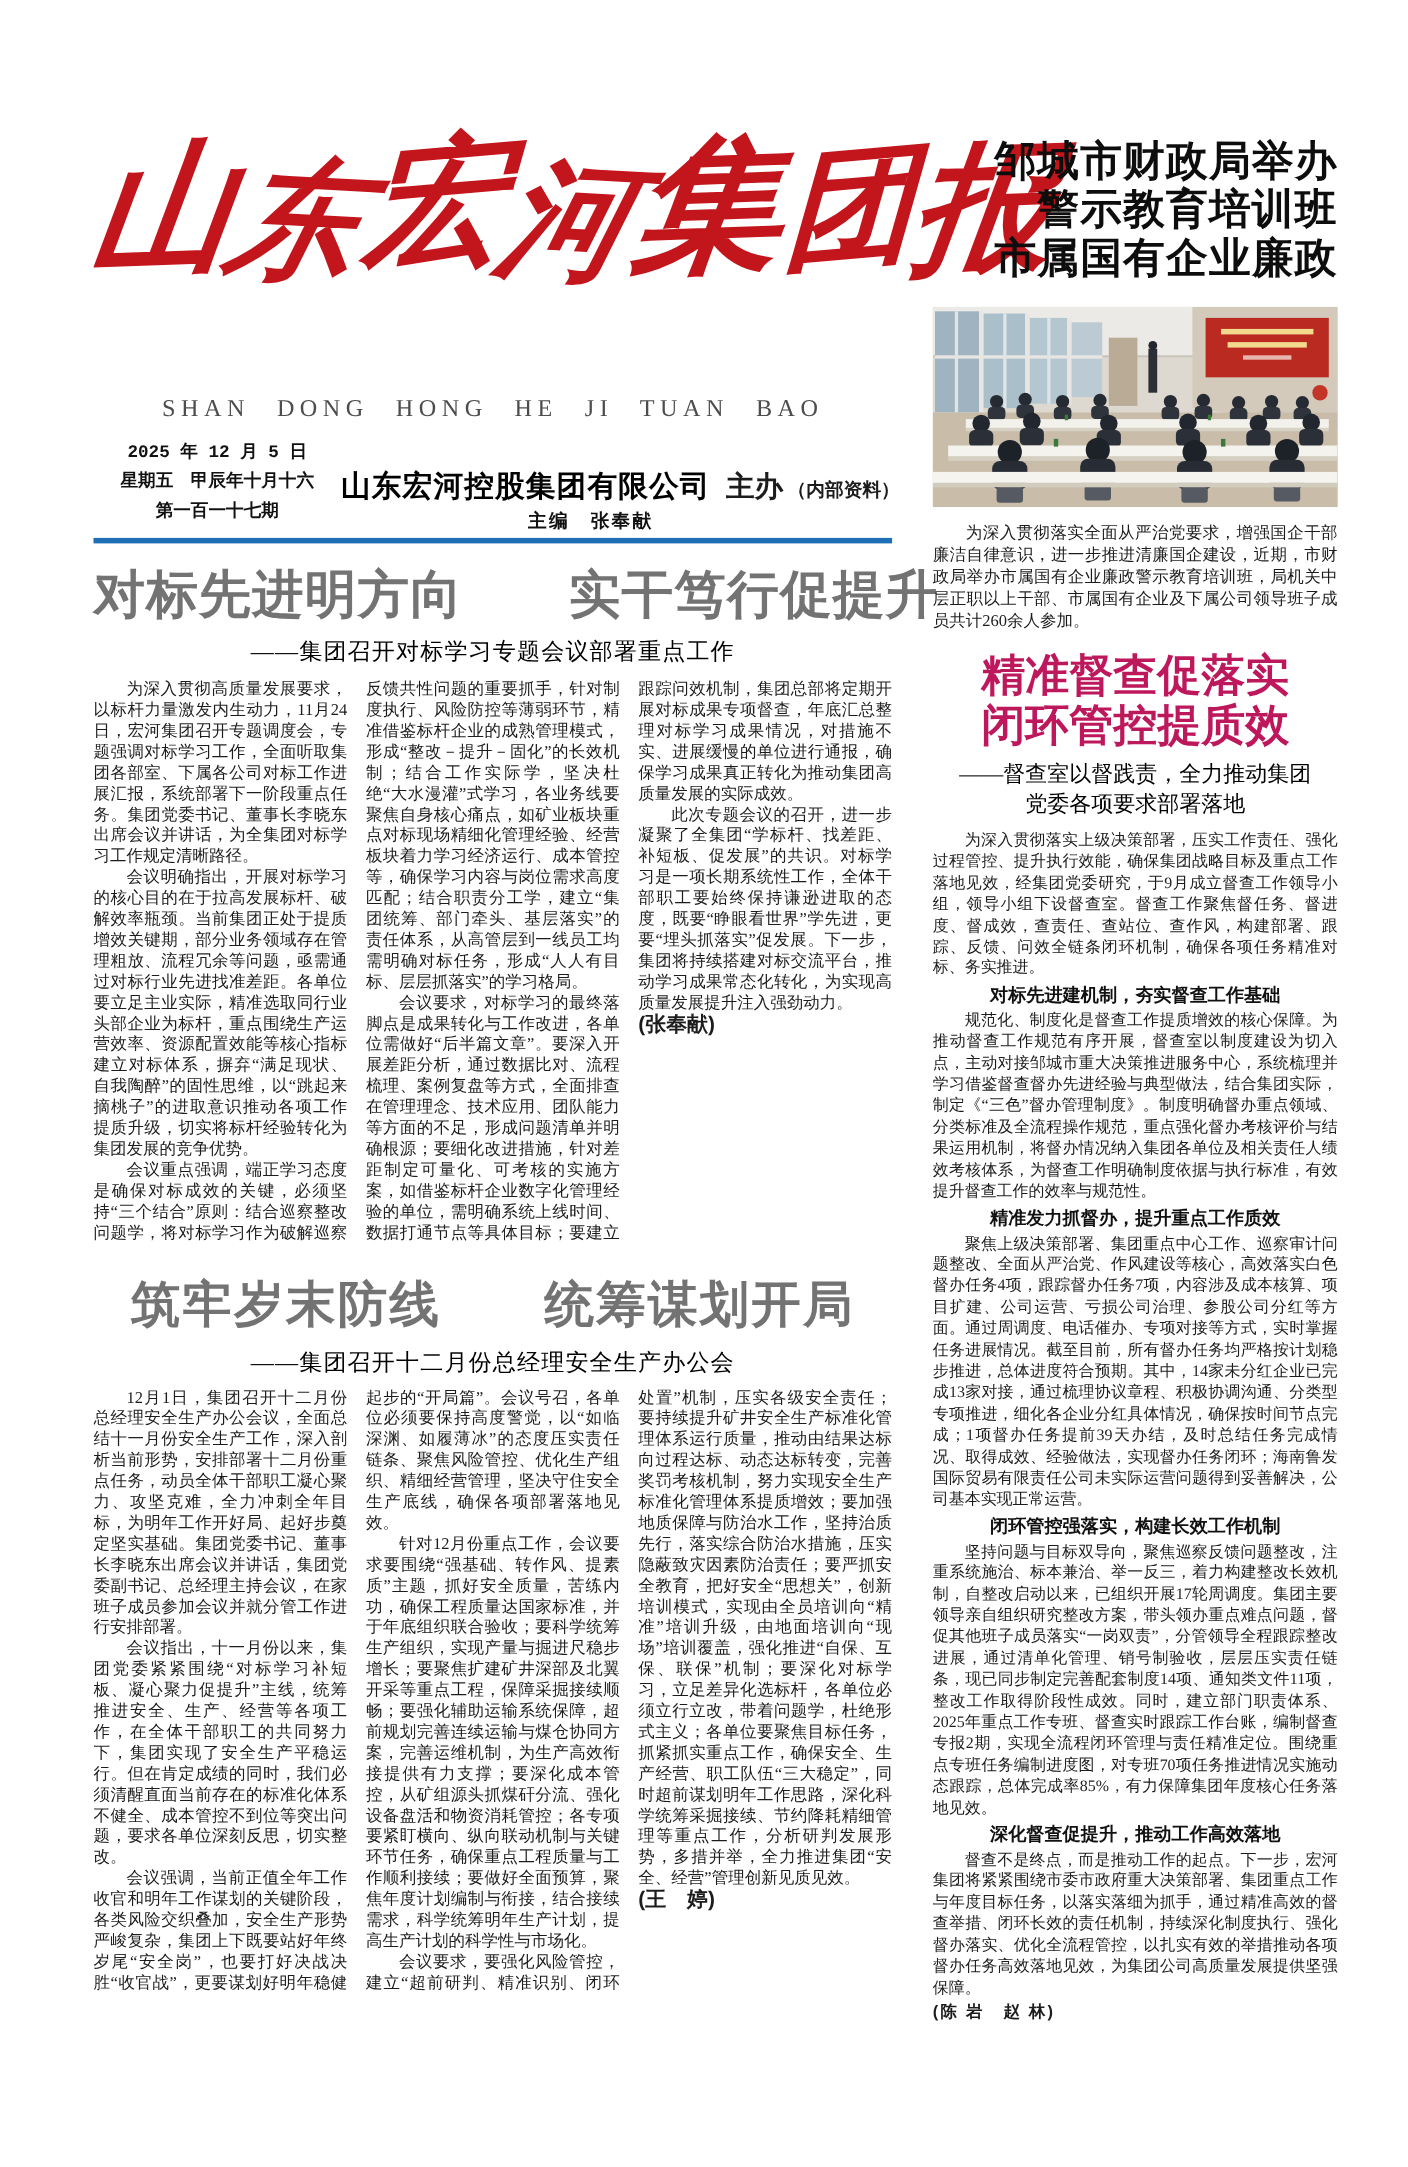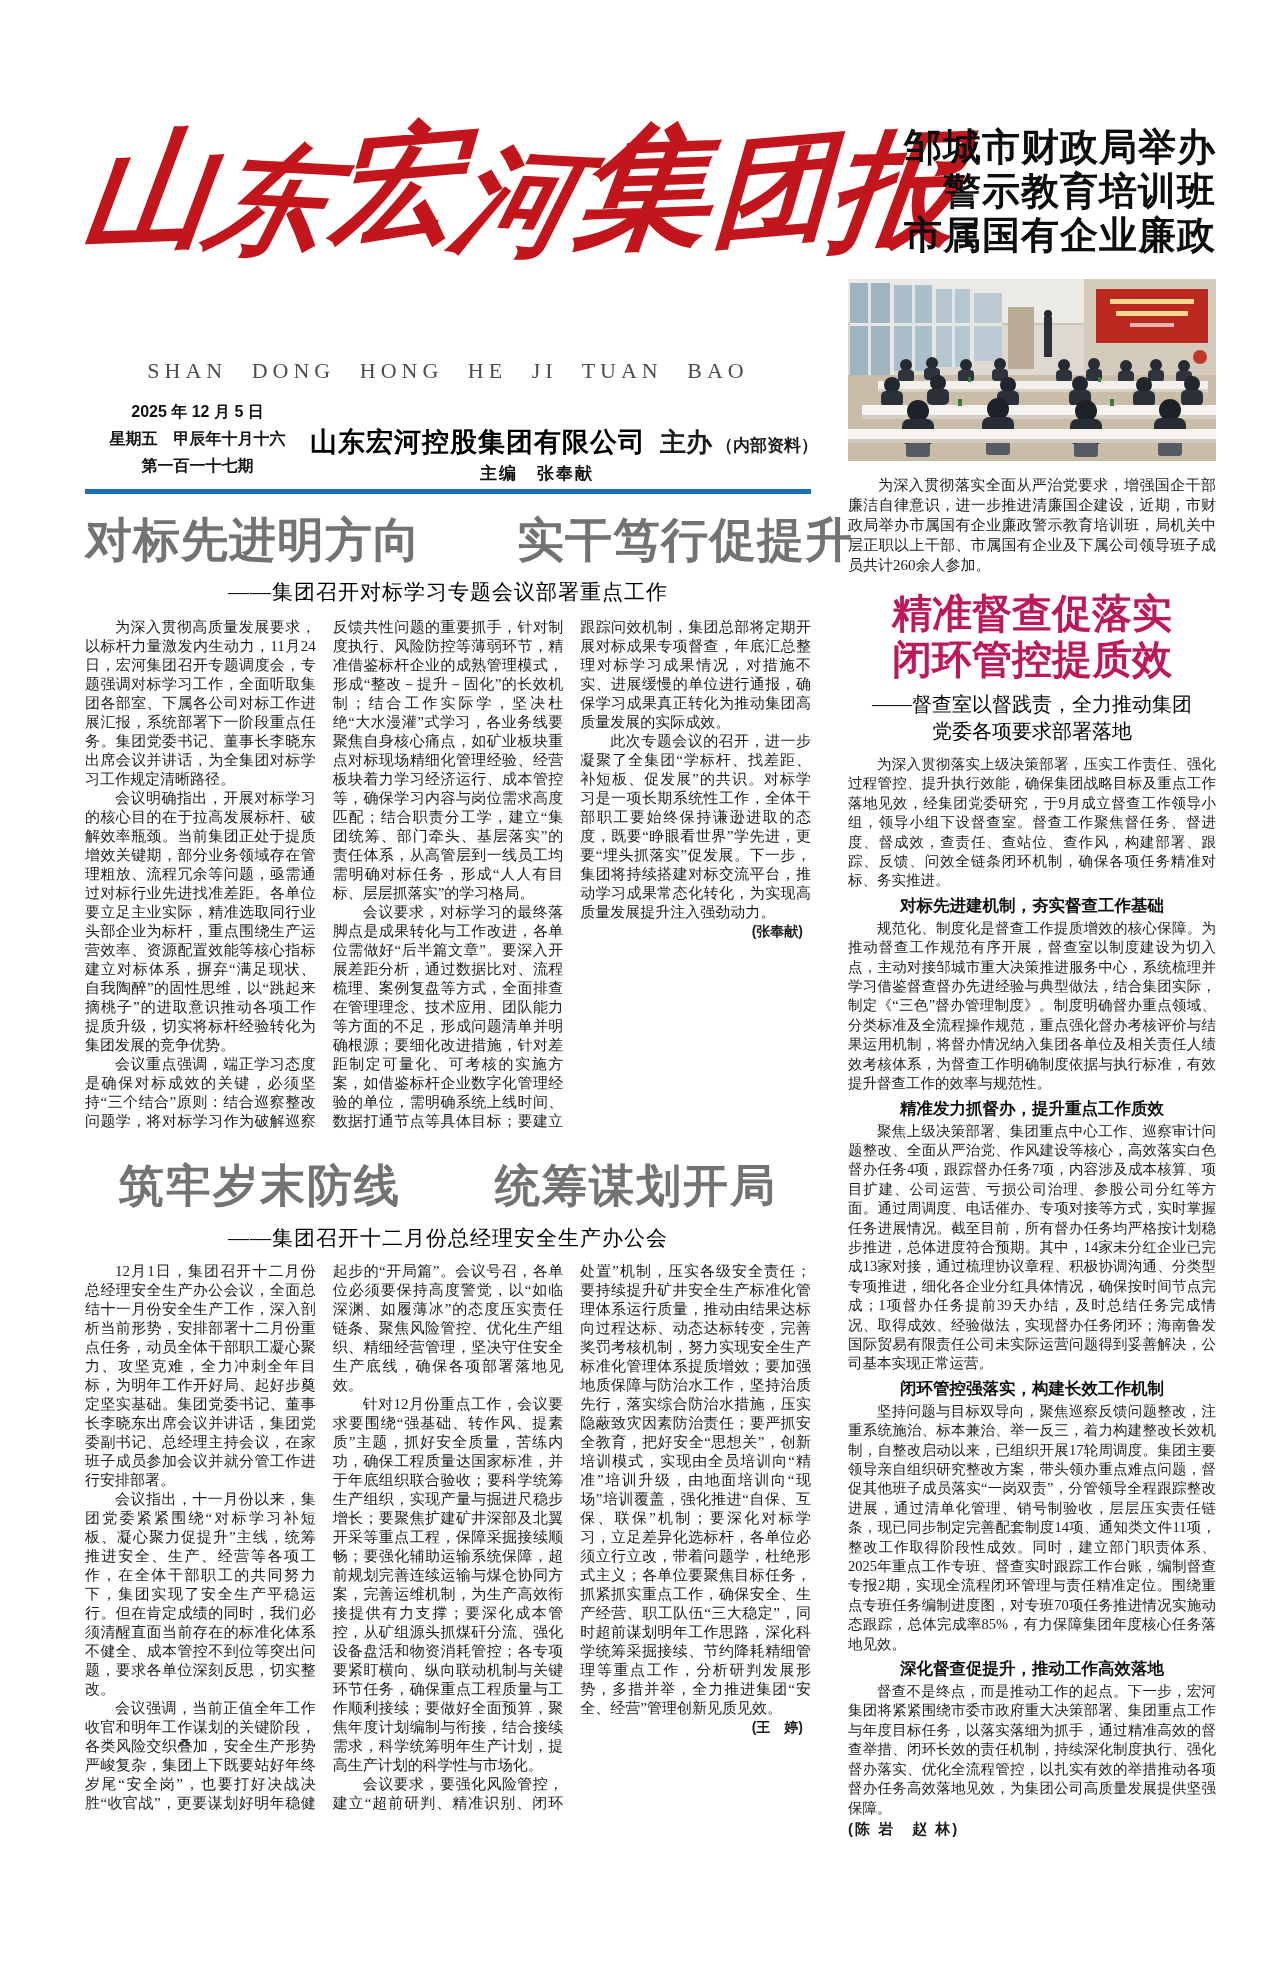--- a/index.html
+++ b/index.html
@@ -11,41 +11,41 @@
   .masthead{position:relative;height:495px;}
   .calligraphy{position:absolute;left:0;top:118px;width:726px;text-align:center;white-space:nowrap;
     color:#c3161c;font-family:"DejaVu Serif","Liberation Serif",serif;font-style:italic;font-weight:bold;}
   .calligraphy span{display:inline-block;font-size:128px;line-height:1;transform:skewX(-9deg) rotate(-2deg);}
   .calligraphy span:nth-child(2n){transform:skewX(-11deg) rotate(3deg) translateY(8px);font-size:118px;}
   .calligraphy span:nth-child(3n){transform:skewX(-7deg) rotate(-5deg) translateY(-4px);}
   .calligraphy span:nth-child(5){font-size:136px;}
   .pinyin{position:absolute;left:0;top:358px;width:726px;text-align:center;color:#4d4d4d;
     font-size:22px;letter-spacing:5px;word-spacing:14px;font-family:"Liberation Serif",serif;}
   .dateblock{position:absolute;left:10px;top:398px;width:205px;text-align:center;
-    font-family:Liberation Sans, sans-serif;font-weight:bold;font-size:16px;line-height:27px;color:#111;}
+    font-family:Liberation Mono, monospace;font-weight:bold;font-size:16px;line-height:27px;color:#111;}
   .orgline{position:absolute;left:225px;top:424px;width:500px;white-space:nowrap;}
   .org-name{font-size:27px;font-weight:bold;color:#000;font-family:"Liberation Serif",serif;letter-spacing:1px;}
   .org-role{font-size:26px;font-weight:bold;margin-left:14px;}
   .org-note{font-size:17px;font-weight:bold;margin-left:4px;}
   .editorline{position:absolute;left:395px;top:462px;font-size:17px;font-weight:bold;
     font-family:"Liberation Sans",sans-serif;color:#111;letter-spacing:2px;}
   .blue-rule{position:absolute;left:0;top:489px;width:726px;height:5px;background:#1e6fb5;}
 
   .headline-red{width:726px;text-align:center;color:#737373;font-family:"Liberation Sans","DejaVu Sans",sans-serif;
     font-weight:900;white-space:nowrap;}
   .a1-headline{font-size:47px;letter-spacing:1px;margin:14px 0 6px 0;}
   .a2-headline{font-size:45px;letter-spacing:2px;margin:22px 0 8px 0;}
   .sub-kaiti{width:726px;text-align:center;font-size:21px;color:#000;font-family:"Liberation Serif",serif;
     font-weight:500;letter-spacing:1px;}
   .cols3{width:726px;column-count:3;column-gap:17px;column-fill:auto;overflow:hidden;
     text-align:justify;font-size:15px;line-height:19px;color:#1c1c1c;}
   .a1-cols{height:516px;margin-top:12px;}
   .a2-cols{height:556px;margin-top:10px;}
   .cols3 p{margin:0;text-indent:2em;}
-  .byline{text-align:right;padding-right:8px;font-weight:bold;font-family:"Liberation Sans",sans-serif;font-size:14px;}
+  .byline{padding-right:8px;font-weight:bold;font-family:"Liberation Sans",sans-serif;font-size:19px;}
 
   
   .right-sec{position:absolute;left:848px;top:0;width:368px;}
   .r-h1{margin:125px 0 0 0;text-align:right;font-size:38px;line-height:44px;font-weight:900;color:#0d0d0d;
     font-family:"Liberation Serif",serif;letter-spacing:1px;}
   .photo{display:block;width:368px;height:182px;margin-top:22px;background:#d8d4cc;}
   .r-body1{margin:14px 0 0 0;text-align:justify;font-size:15px;line-height:20px;text-indent:2em;}
   .r-h2{margin:16px 0 0 0;text-align:center;font-size:40px;line-height:46px;font-weight:900;color:#be185d;
     font-family:"Liberation Serif",serif;}
   .r-sub{margin:8px 0 0 0;text-align:center;font-size:20px;line-height:27px;color:#000;font-weight:500;}

